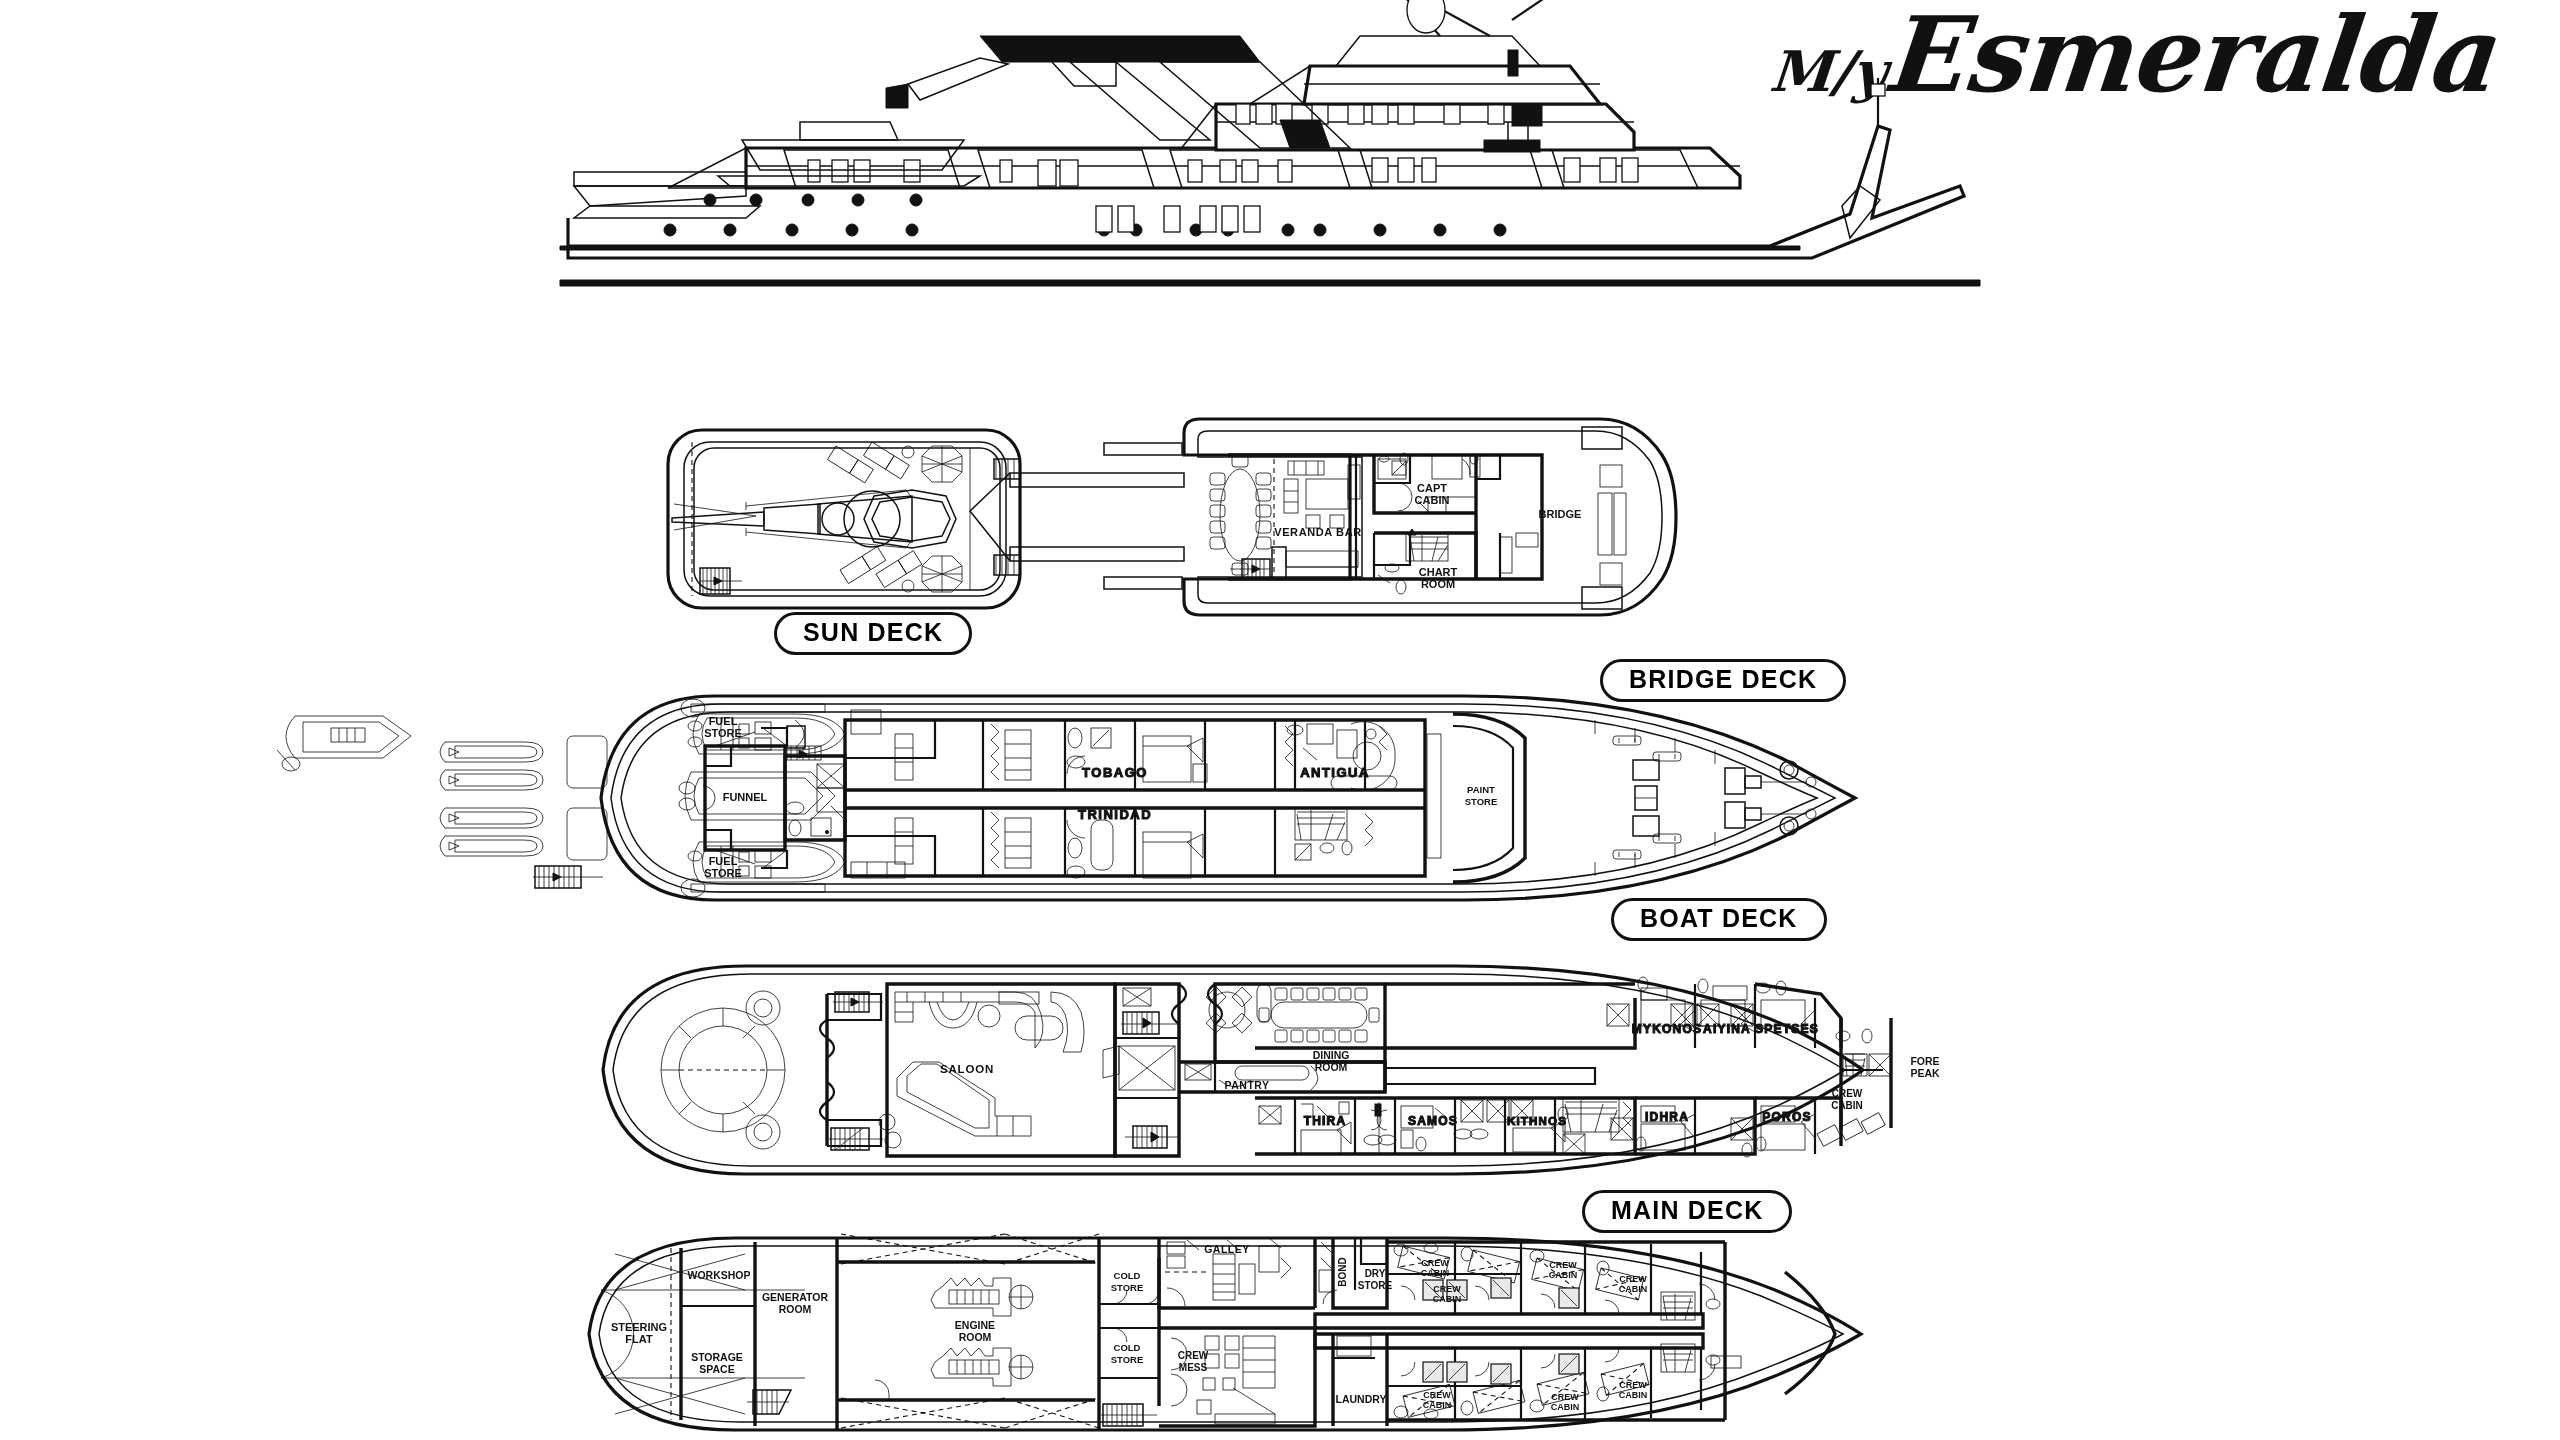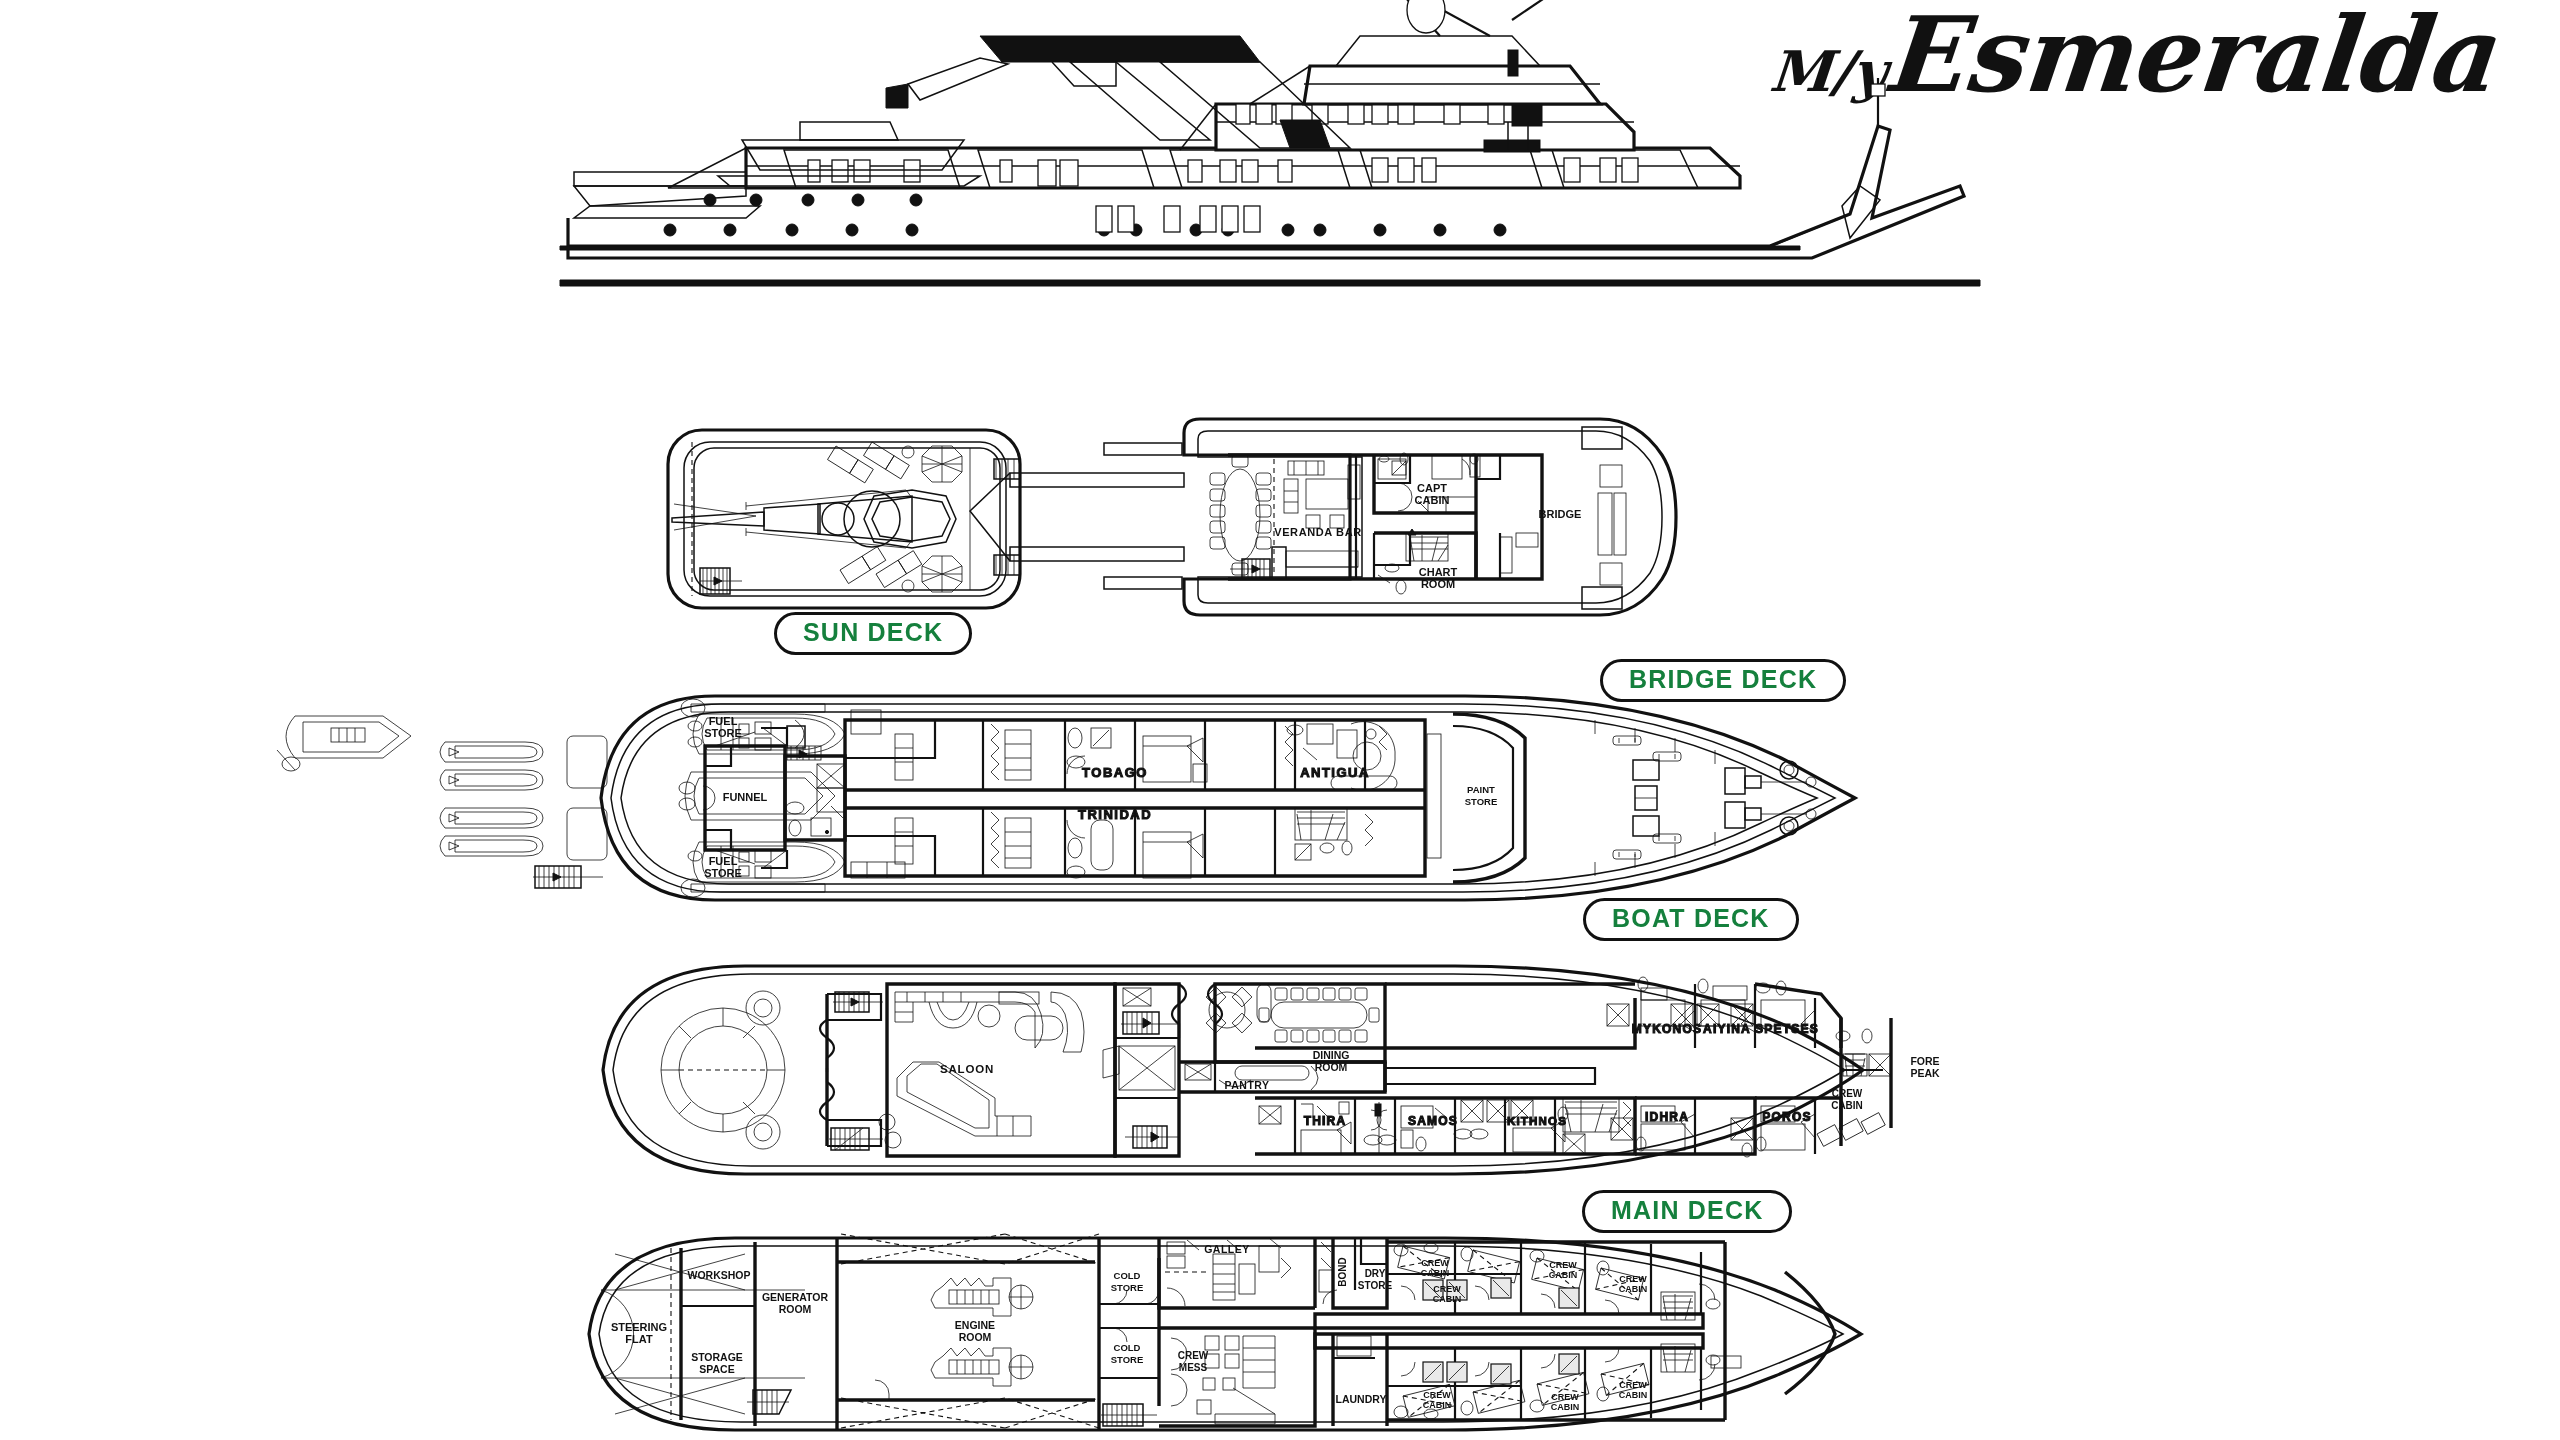--- a/index.html
+++ b/index.html
@@ -25,21 +25,21 @@
   #yacht-prefix{font-size:56px; display:inline-block; transform:skewX(-8deg);}
   #yacht-name{font-size:104px; display:inline-block; transform:skewX(-8deg); margin-left:6px;}
 
   
   .deck-label{
     position:absolute;
     border:3px solid #111;
     border-radius:22px;
     padding:4px 26px 5px 26px;
     font-size:25px; font-weight:bold; letter-spacing:1.2px;
-    background:#fff; color:#15803d;
+    background:#fff; color:#000000;
     white-space:nowrap;
     line-height:1.1;
   }
 
   
   .plan{position:absolute;}
   .plan svg{display:block;overflow:visible;}
 
   
   svg .hull-outer{fill:#fff;stroke:#111;stroke-width:3.2;}
@@ -626,21 +626,21 @@
         <path class="fillk" d="M -42 183 L -34 187 L -42 191 Z"></path>
 
         <path class="hair" d="M -300 26 L -212 26 L -184 46 L -212 68 L -300 68 Q -318 46 -300 26 Z"></path>
         <path class="hair" d="M -292 32 L -216 32 L -196 46 L -216 62 L -292 62 Z"></path>
         <rect class="hair" x="-264" y="38" width="34" height="14"></rect>
         <path class="hair" d="M -256 38 L -256 52 M -248 38 L -248 52 M -240 38 L -240 52"></path>
         <ellipse class="hair" cx="-304" cy="74" rx="9" ry="7"></ellipse>
         <path class="hair" d="M -318 60 L -300 80"></path>
       </g>
     </svg>
-    <div class="deck-label" style="left:988px;top:208px;text-align:center;">BOAT DECK</div>
+    <div class="deck-label" style="left:1016px;top:208px;text-align:center;">BOAT DECK</div>
   </div>
 
   <div class="plan" id="main-deck" style="left:595px;top:958px;">
     <svg width="1280" height="230" viewBox="0 0 1280 230">
 
       <path class="hull-outer" d="M 150 8 L 860 8 Q 1060 8 1196 70 Q 1240 92 1268 112 Q 1240 132 1196 154 Q 1060 216 860 216 L 150 216 Q 20 216 8 112 Q 20 8 150 8 Z"></path>
       <path class="hull-inner" d="M 156 16 L 858 16 Q 1050 16 1182 76 Q 1224 96 1250 112 Q 1224 128 1182 148 Q 1050 208 858 208 L 156 208 Q 30 208 18 112 Q 30 16 156 16 Z"></path>
 
       <g>
         <circle class="hair" cx="128" cy="112" r="62"></circle>

